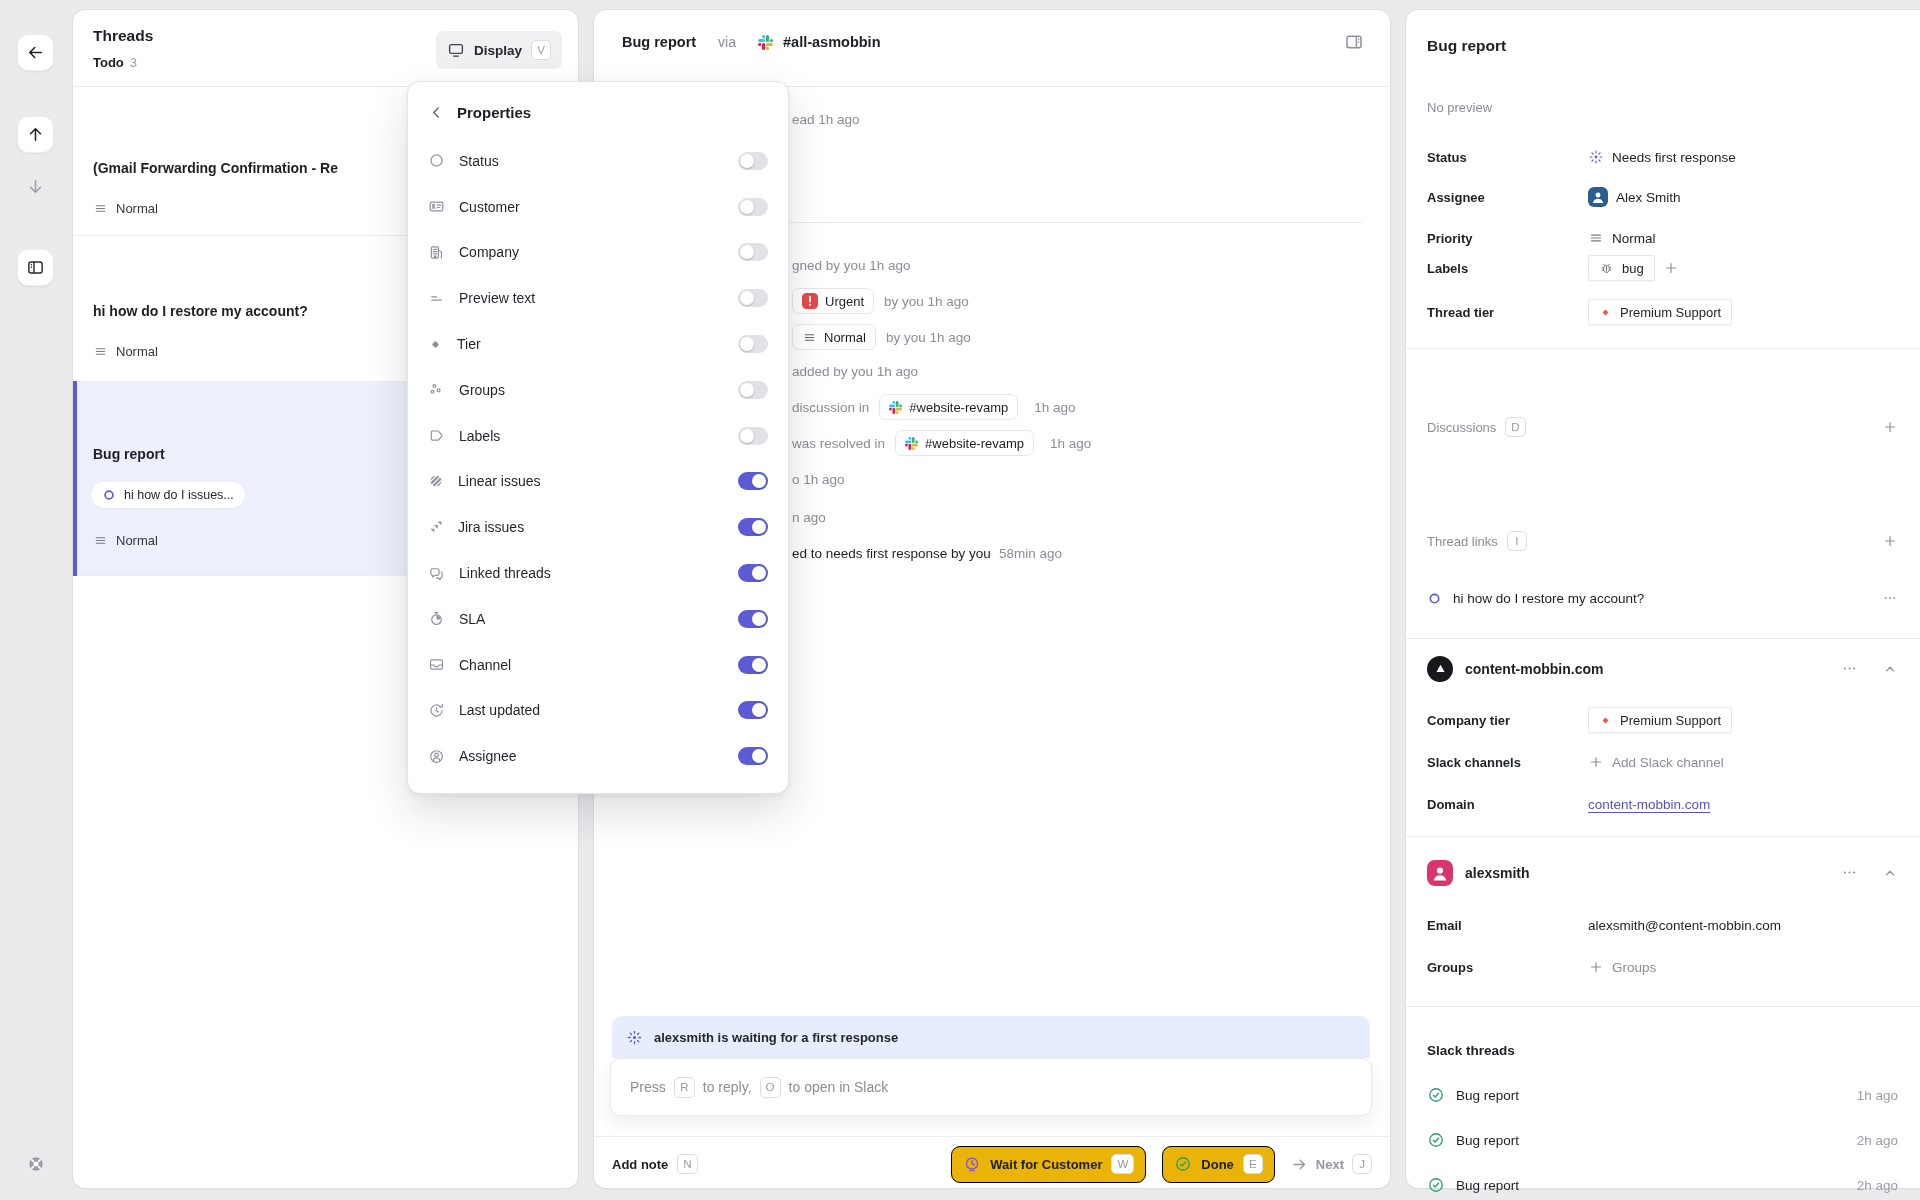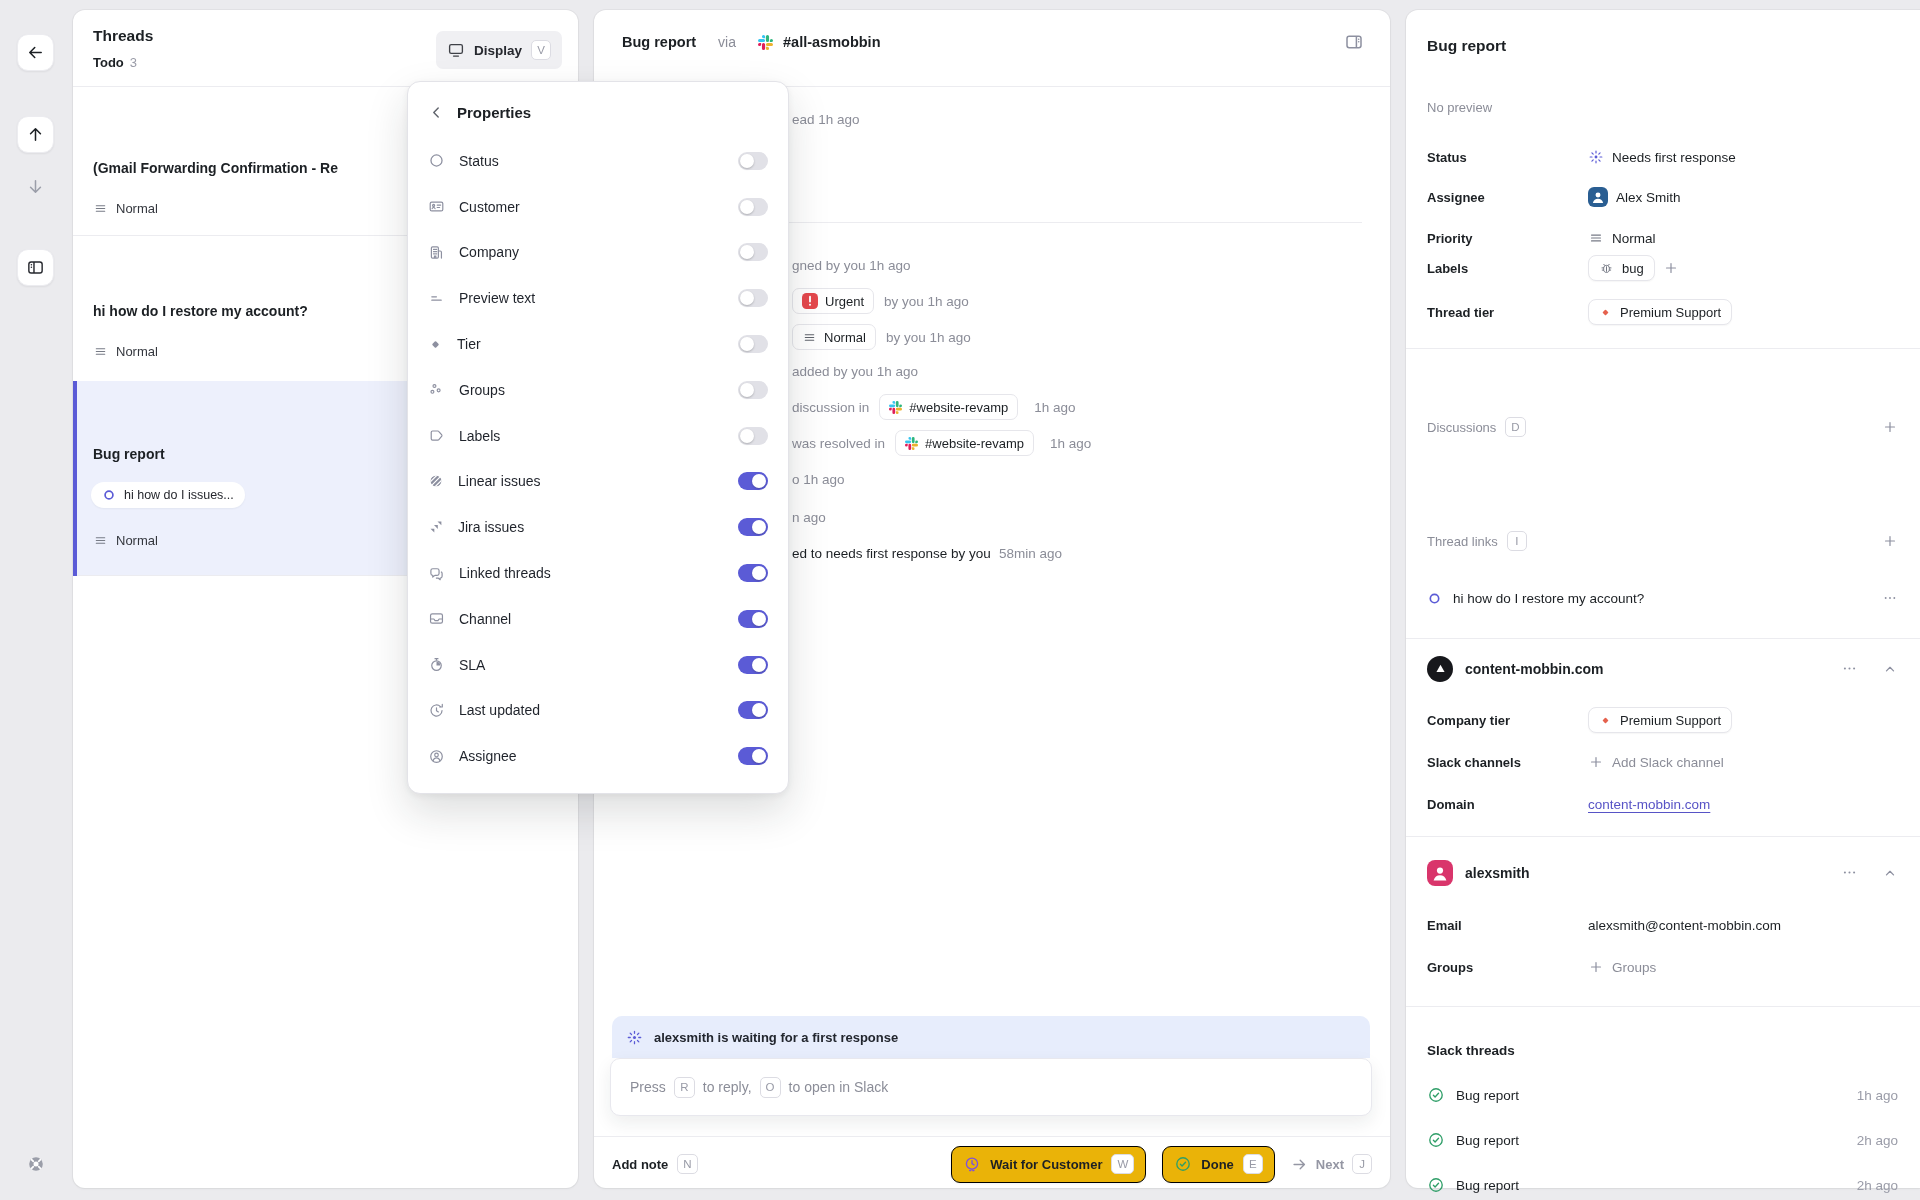--- a/index.html
+++ b/index.html
@@ -92,21 +92,21 @@
   .details { left:1406px; top:10px; width:514px; height:1178px; border-radius:12px 0 0 12px; }
   .d-title { position:absolute; top:27px; left:21px; font-size:15.5px; font-weight:700; }
   .d-preview { position:absolute; top:88px; left:21px; color:#8b8d98; font-size:13px; height:20px;
     line-height:20px; }
   .drow { position:absolute; left:21px; right:22px; height:20px; display:flex; align-items:center; }
   .drow-tall { height:24px; }
   .dlabel { font-size:13px; font-weight:600; color:#1c2024; }
   .dval { position:absolute; left:161px; display:flex; align-items:center; gap:8px; font-size:13.5px;
     color:#1c2024; }
   .dchip { display:inline-flex; align-items:center; gap:8px; height:26px; padding:0 10px; background:#fff;
-    border:1px solid #e6e6eb; border-radius:8px; font-size:13px; font-weight:500; color:#1c2024;
+    border:1px solid #e6e6eb; border-radius:2px; font-size:13px; font-weight:500; color:#1c2024;
     box-shadow:0 1px 1.5px rgba(28,32,36,.04); }
   .ddiv { position:absolute; left:0; right:0; height:1px; background:#ececf0; }
   .muted { color:#8b8d98; }
   .linklike { color:#5753c6; text-decoration:underline; text-underline-offset:2.5px; cursor:pointer; }
   .sec-hdr { position:absolute; left:21px; right:22px; height:27px; display:flex; align-items:center;
     gap:12px; font-size:14px; font-weight:700; }
   .sec-ctrl { margin-left:auto; display:flex; align-items:center; gap:24px; }
   .avatar { width:26px; height:26px; border-radius:8px; overflow:hidden; display:flex; align-items:center;
     justify-content:center; flex:none; }
   .av-dark { background:#17181c; border-radius:50%; }
@@ -699,38 +699,38 @@
     </div>
     <div class="prow">
       <svg class="ic" width="17" height="17" viewBox="0 0 20 20" fill="none" stroke="#8d90a0" stroke-width="1.4" stroke-linejoin="round">
           <path d="M3.4 6.6c0-1.2 1-2.2 2.2-2.2h5.2c1.2 0 2.2 1 2.2 2.2v3.4c0 1.2-1 2.2-2.2 2.2H8.1l-2.5 2v-2h-.1c-1.2 0-2.1-1-2.1-2.2z"></path>
           <path d="M15.2 7.9c.8.3 1.4 1.1 1.4 2v3.3c0 1.2-1 2.2-2.2 2.2h-.1v1.9l-2.4-1.9H9.3"></path>
         </svg>
       <span>Linked threads</span>
       <span class="toggle on"></span>
     </div>
     <div class="prow">
-      <svg class="ic" width="17" height="17" viewBox="0 0 20 20" fill="none" stroke="#8d90a0" stroke-width="1.4" stroke-linejoin="round">
-          <rect x="3" y="4.6" width="14" height="10.8" rx="2"></rect>
-          <path d="M3 10.6h3.9l1.4 2h3.4l1.4-2H17"></path>
-        </svg>
-      <span>Channel</span>
-      <span class="toggle on"></span>
-    </div>
-    <div class="prow">
       <svg class="ic" width="17" height="17" viewBox="0 0 20 20">
           <circle cx="10" cy="11.3" r="5.6" fill="none" stroke="#8d90a0" stroke-width="1.4"></circle>
           <path d="M8.3 3.2h3.4" stroke="#8d90a0" stroke-width="1.5" stroke-linecap="round"></path>
           <path d="M10 3.4v1.9" stroke="#8d90a0" stroke-width="1.4"></path>
           <path d="M10 11.3V6.9a4.4 4.4 0 0 1 4.4 4.4z" fill="#8d90a0"></path>
         </svg>
       <span>SLA</span>
       <span class="toggle on"></span>
     </div>
     <div class="prow">
+      <svg class="ic" width="17" height="17" viewBox="0 0 20 20" fill="none" stroke="#8d90a0" stroke-width="1.4" stroke-linejoin="round">
+          <rect x="3" y="4.6" width="14" height="10.8" rx="2"></rect>
+          <path d="M3 10.6h3.9l1.4 2h3.4l1.4-2H17"></path>
+        </svg>
+      <span>Channel</span>
+      <span class="toggle on"></span>
+    </div>
+    <div class="prow">
       <svg class="ic" width="17" height="17" viewBox="0 0 20 20" fill="none" stroke="#8d90a0" stroke-width="1.4" stroke-linecap="round" stroke-linejoin="round">
           <path d="M16.5 10a6.5 6.5 0 1 1-1.9-4.6"></path>
           <path d="M16.8 2.9v3h-3"></path>
           <path d="M10 7v3.2l2.2 1.5"></path>
         </svg>
       <span>Last updated</span>
       <span class="toggle on"></span>
     </div>
     <div class="prow">
       <svg class="ic" width="17" height="17" viewBox="0 0 20 20" fill="none" stroke="#8d90a0" stroke-width="1.4">

